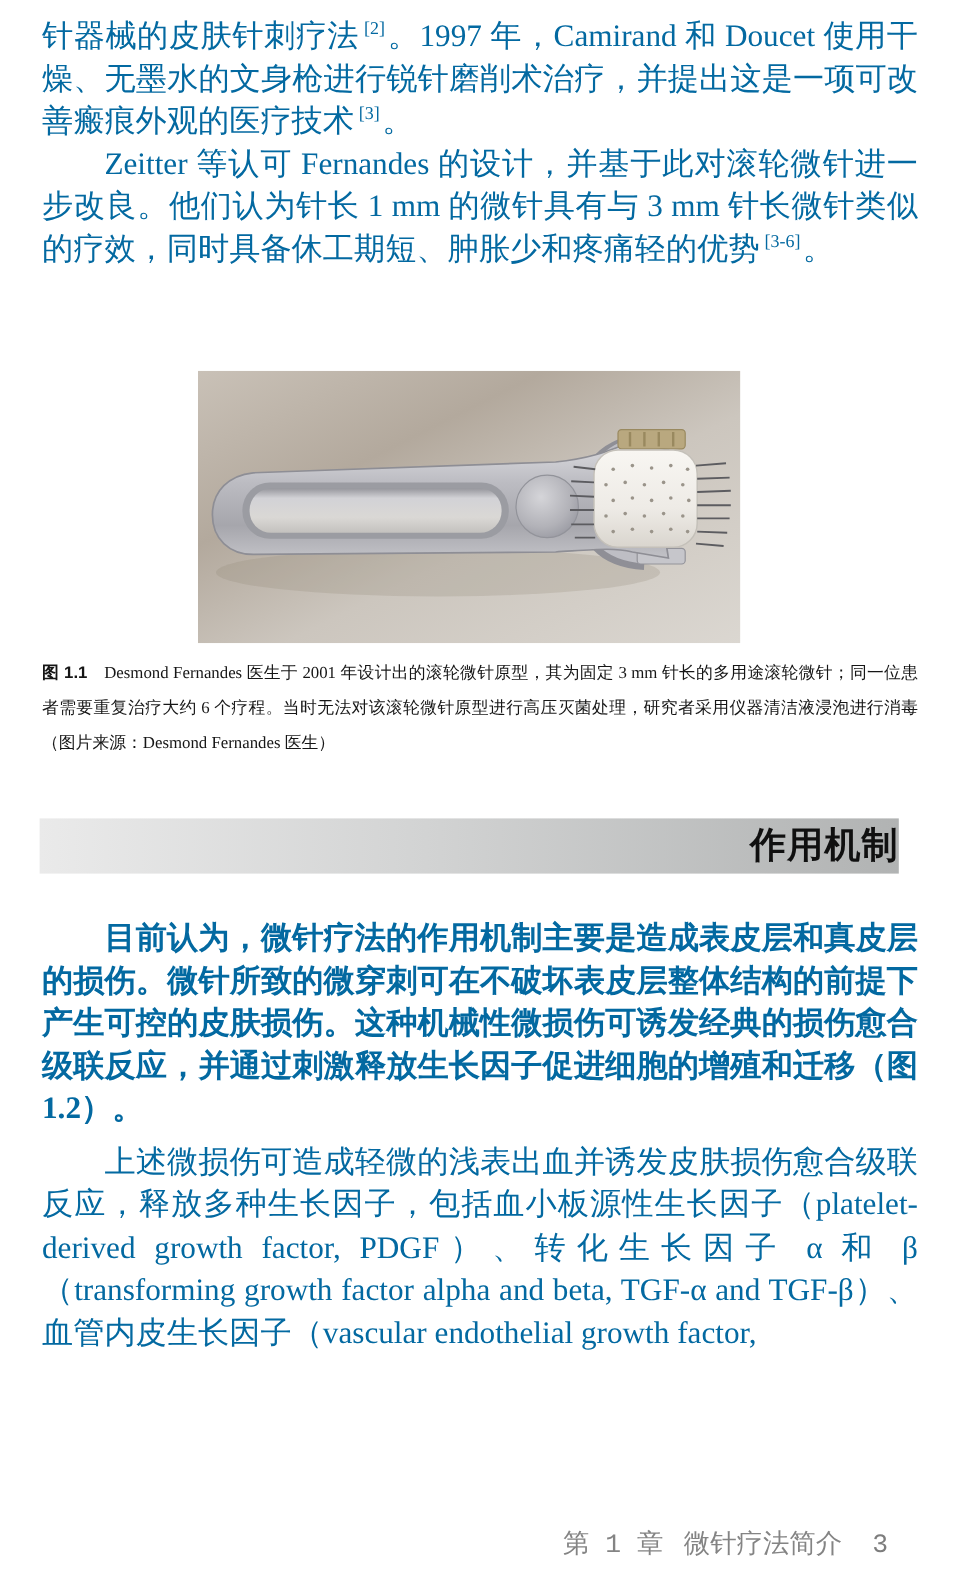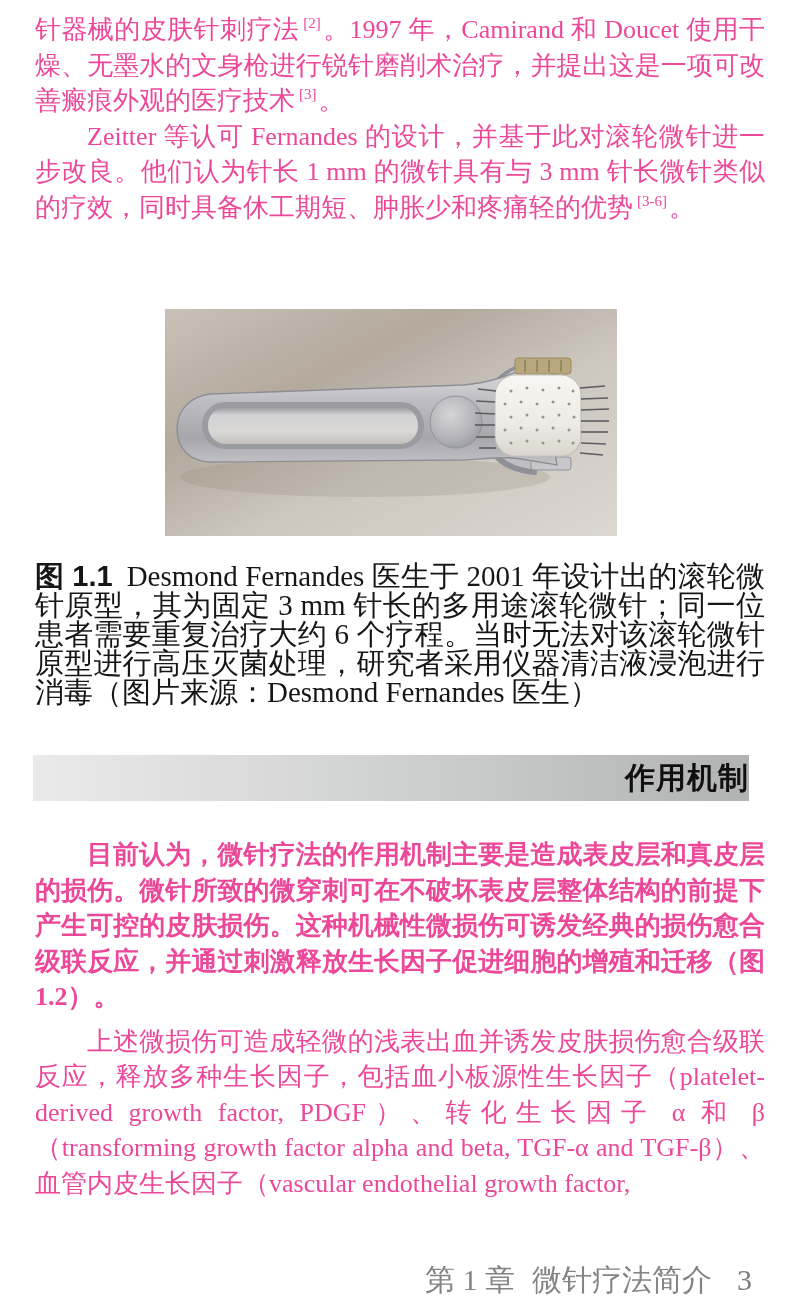--- a/index.html
+++ b/index.html
@@ -11,38 +11,38 @@
     background: #ffffff;
     padding: 12px 35px 0 35px;
     overflow: hidden;
     font-family: "Liberation Serif", "DejaVu Serif", serif;
     color: #161616;
   }
   p.body {
     font-size: 26px;
     line-height: 35.5px;
     text-align: justify;
-    color: #ec4899;
+    color: #0369a1;
   }
   p.indent { text-indent: 2em; }
   sup.ref {
     font-size: 15px;
     line-height: 0;
     vertical-align: super;
     margin: 0 2px 0 4px;
   }
   figure.photo {
     width: 452px;
     height: 227px;
     margin: 84px 0 0 130px;
   }
   figure.photo svg { display: block; width: 452px; height: 227px; }
   p.caption {
-    margin-top: 26px;
-    font-size: 29px;
+    margin-top: 10px;
+    font-size: 14px;
     line-height: 29px;
     text-align: justify;
     color: #161616;
   }
   p.caption b.cap-label {
     font-family: "Liberation Sans", "DejaVu Sans", sans-serif;
     font-weight: bold;
     margin-right: 14px;
   }
   .section-bar {
@@ -57,24 +57,24 @@
     font-size: 30px;
     font-weight: bold;
     color: #101010;
     letter-spacing: 1px;
     text-align: right;
   }
   p.sec1 { margin-top: 36px; font-weight: bold; }
   p.sec2 { margin-top: 9px; }
   .footer {
     position: absolute;
-    right: 48px;
+    right: 60px;
     bottom: 11px;
-    font-family: Liberation Serif, serif;
-    font-size: 30px;
+    font-family: Liberation Mono, monospace;
+    font-size: 22px;
     color: #848484;
     white-space: nowrap;
   }
   .footer .sep1 { margin-left: 17px; }
   .footer .sep2 { margin-left: 25px; color: #7d7d7d; }
 </style>
 </head>
 <body>
 
 <div class="page">

